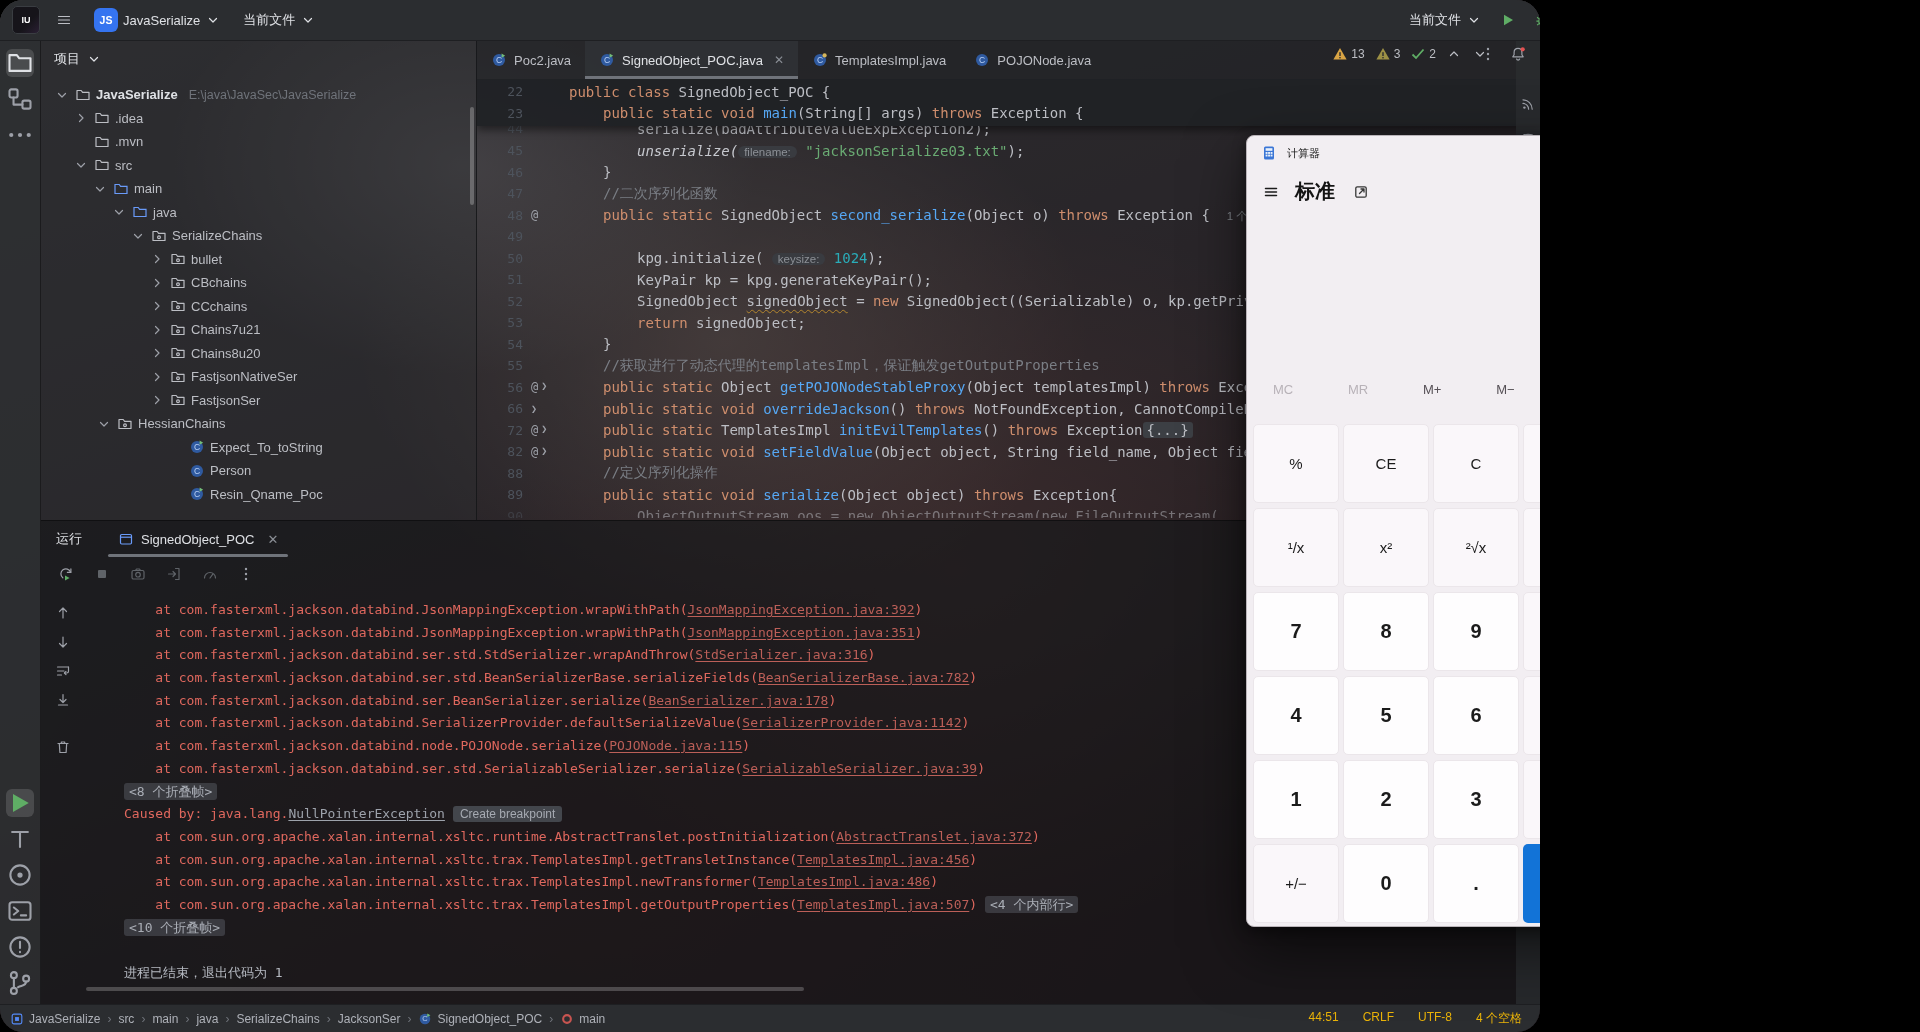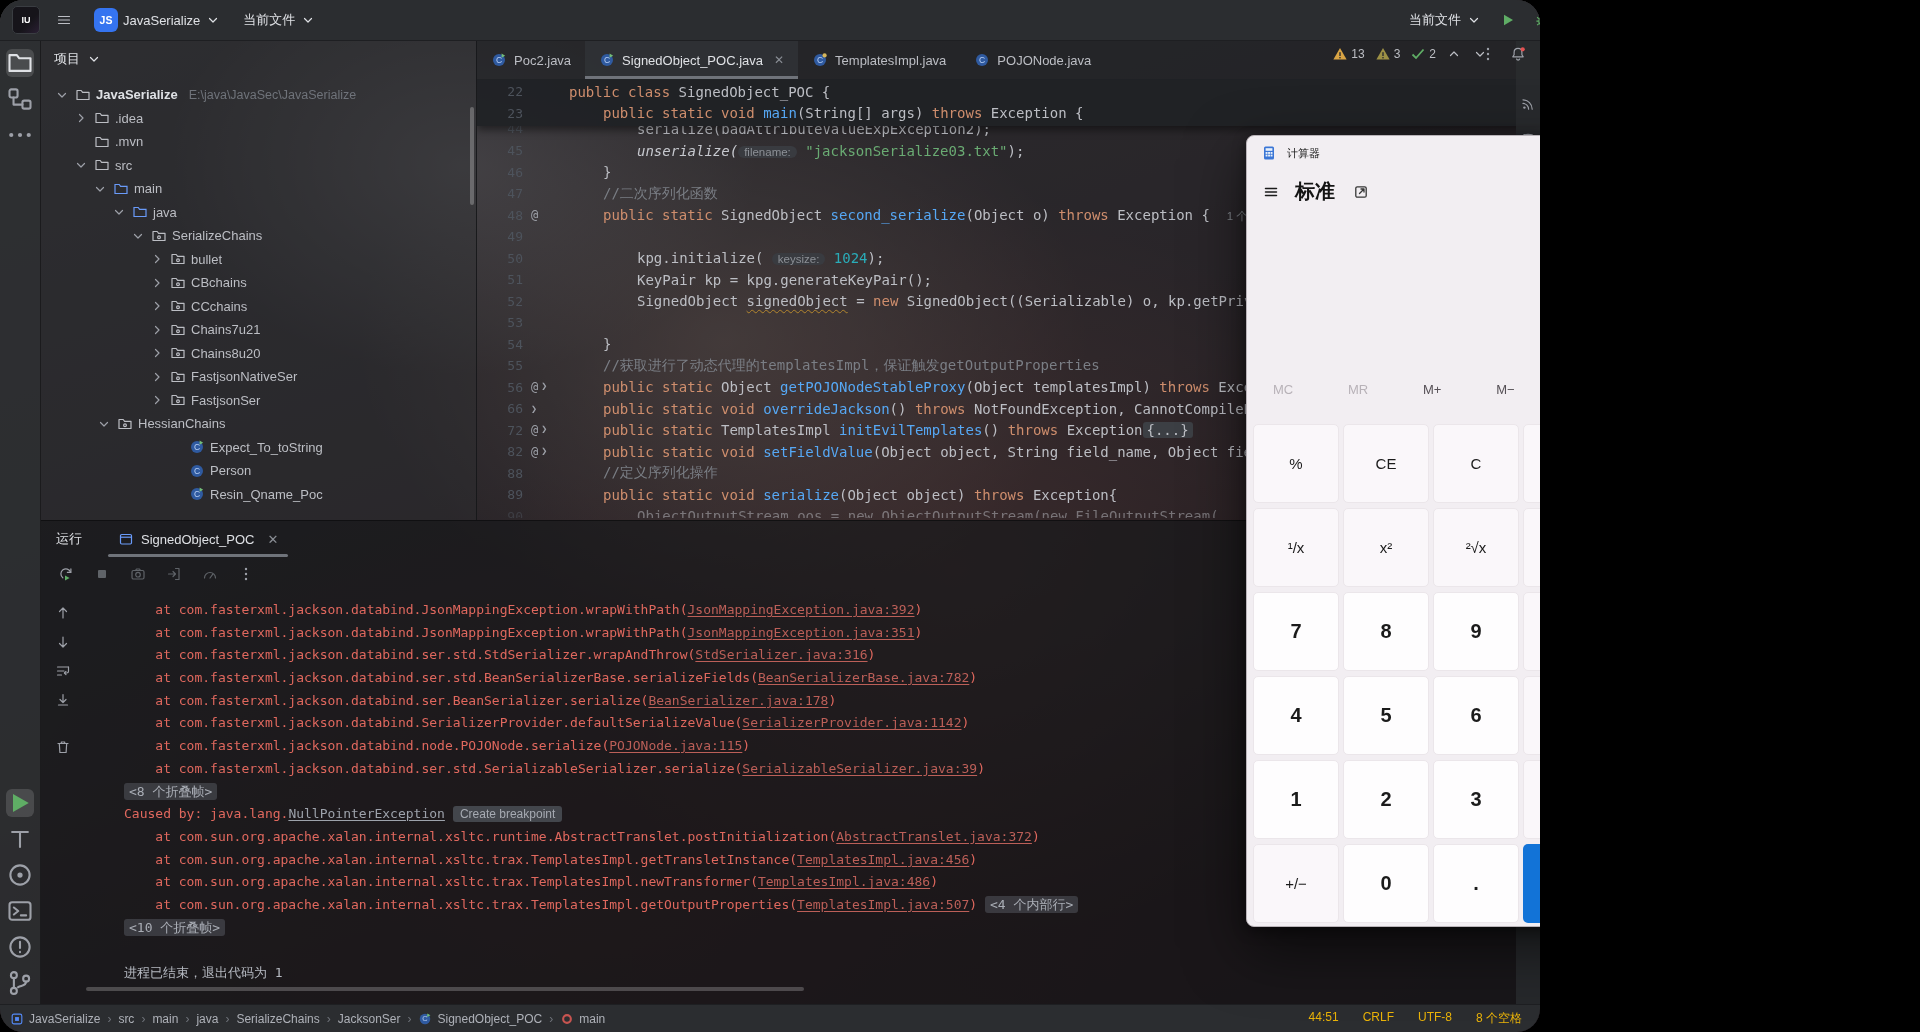--- a/index.html
+++ b/index.html
@@ -693,21 +693,21 @@
             </div>
           </div>
           <div class="cl"><span class="ln">45</span><span class="ga"></span><span class="ct" style="padding-left:68px"><span class="seg-call">unserialize(</span><span class="seg-hintchip">filename:</span><span class="seg-str"> "jacksonSerialize03.txt"</span><span class="seg-pl">);</span></span></div>
           <div class="cl"><span class="ln">46</span><span class="ga"></span><span class="ct" style="padding-left:34px"><span class="seg-pl">}</span></span></div>
           <div class="cl"><span class="ln">47</span><span class="ga"></span><span class="ct" style="padding-left:34px"><span class="seg-cmt">//二次序列化函数</span></span></div>
           <div class="cl"><span class="ln">48</span><span class="ga"><span>@</span></span><span class="ct" style="padding-left:34px"><span class="seg-kw">public static </span><span class="seg-pl">SignedObject </span><span class="seg-fn">second_serialize</span><span class="seg-pl">(Object o) </span><span class="seg-kw">throws</span><span class="seg-pl"> Exception {  </span><span class="seg-usage">1 个用法</span></span></div>
           <div class="cl"><span class="ln">49</span><span class="ga"></span></div>
           <div class="cl"><span class="ln">50</span><span class="ga"></span><span class="ct" style="padding-left:68px"><span class="seg-pl">kpg.initialize( </span><span class="seg-hintchip">keysize:</span><span class="seg-num"> 1024</span><span class="seg-pl">);</span></span></div>
           <div class="cl"><span class="ln">51</span><span class="ga"></span><span class="ct" style="padding-left:68px"><span class="seg-pl">KeyPair kp = kpg.generateKeyPair();</span></span></div>
           <div class="cl"><span class="ln">52</span><span class="ga"></span><span class="ct" style="padding-left:68px"><span class="seg-pl">SignedObject </span><span class="seg-warn">signedObject</span><span class="seg-pl"> = </span><span class="seg-kw">new</span><span class="seg-pl"> SignedObject((Serializable) o, kp.getPrivate(), Signature.getInstance("DSA"));</span></span></div>
-          <div class="cl"><span class="ln">53</span><span class="ga"></span></div>
+          <div class="cl"><span class="ln">53</span><span class="ga"></span><span class="ct" style="padding-left:68px"><span class="seg-kw">return</span><span class="seg-pl"> signedObject;</span></span></div>
           <div class="cl"><span class="ln">54</span><span class="ga"></span><span class="ct" style="padding-left:34px"><span class="seg-pl">}</span></span></div>
           <div class="cl"><span class="ln">55</span><span class="ga"></span><span class="ct" style="padding-left:34px"><span class="seg-cmt">//获取进行了动态代理的templatesImpl，保证触发getOutputProperties</span></span></div>
           <div class="cl"><span class="ln">56</span><span class="ga"><span>@</span><span style="font-size:10px">❯</span></span><span class="ct" style="padding-left:34px"><span class="seg-kw">public static </span><span class="seg-pl">Object </span><span class="seg-fn">getPOJONodeStableProxy</span><span class="seg-pl">(Object templatesImpl) </span><span class="seg-kw">throws</span><span class="seg-pl"> Exception {</span></span></div>
           <div class="cl"><span class="ln">66</span><span class="ga"><span style="font-size:10px">❯</span></span><span class="ct" style="padding-left:34px"><span class="seg-kw">public static void </span><span class="seg-fn">overrideJackson</span><span class="seg-pl">() </span><span class="seg-kw">throws</span><span class="seg-pl"> NotFoundException, CannotCompileException</span></span></div>
           <div class="cl"><span class="ln">72</span><span class="ga"><span>@</span><span style="font-size:10px">❯</span></span><span class="ct" style="padding-left:34px"><span class="seg-kw">public static </span><span class="seg-pl">TemplatesImpl </span><span class="seg-fn">initEvilTemplates</span><span class="seg-pl">() </span><span class="seg-kw">throws</span><span class="seg-pl"> Exception</span><span class="seg-fold">{...}</span></span></div>
           <div class="cl"><span class="ln">82</span><span class="ga"><span>@</span><span style="font-size:10px">❯</span></span><span class="ct" style="padding-left:34px"><span class="seg-kw">public static void </span><span class="seg-fn">setFieldValue</span><span class="seg-pl">(Object object, String field_name, Object field_value) </span><span class="seg-kw">throws</span><span class="seg-pl"> Exception</span></span></div>
           <div class="cl"><span class="ln">88</span><span class="ga"></span><span class="ct" style="padding-left:34px"><span class="seg-cmt">//定义序列化操作</span></span></div>
           <div class="cl"><span class="ln">89</span><span class="ga"></span><span class="ct" style="padding-left:34px"><span class="seg-kw">public static void </span><span class="seg-fn">serialize</span><span class="seg-pl">(Object object) </span><span class="seg-kw">throws</span><span class="seg-pl"> Exception{</span></span></div>
           <div class="clip" style="height:12px;opacity:.5">
             <div class="cl"><span class="ln">90</span><span class="ga"></span><span class="ct" style="padding-left:68px"><span class="seg-pl">ObjectOutputStream oos = new ObjectOutputStream(new FileOutputStream(</span></span></div>
@@ -853,21 +853,21 @@
               <circle cx="8" cy="8" r="4.4" stroke="#c75450" stroke-width="2.4"></circle>
             </svg>
           </span>
           <span>main</span>
         </span>
       </div>
     <div class="st-right" id="st-right">
         <span>44:51</span>
         <span>CRLF</span>
         <span>UTF-8</span>
-        <span>8 个空格</span>
+        <span>4 个空格</span>
       </div>
   </div>
 
   <div class="ball">
     <div class="inner">
       <svg width="26" height="26" viewBox="0 0 16 16">
           <g fill="#16181c">
         <ellipse cx="8" cy="4.6" rx="1.7" ry="2.8"></ellipse>
         <ellipse cx="8" cy="4.6" rx="1.7" ry="2.8" transform="rotate(120 8 8)"></ellipse>
         <ellipse cx="8" cy="4.6" rx="1.7" ry="2.8" transform="rotate(240 8 8)"></ellipse>

